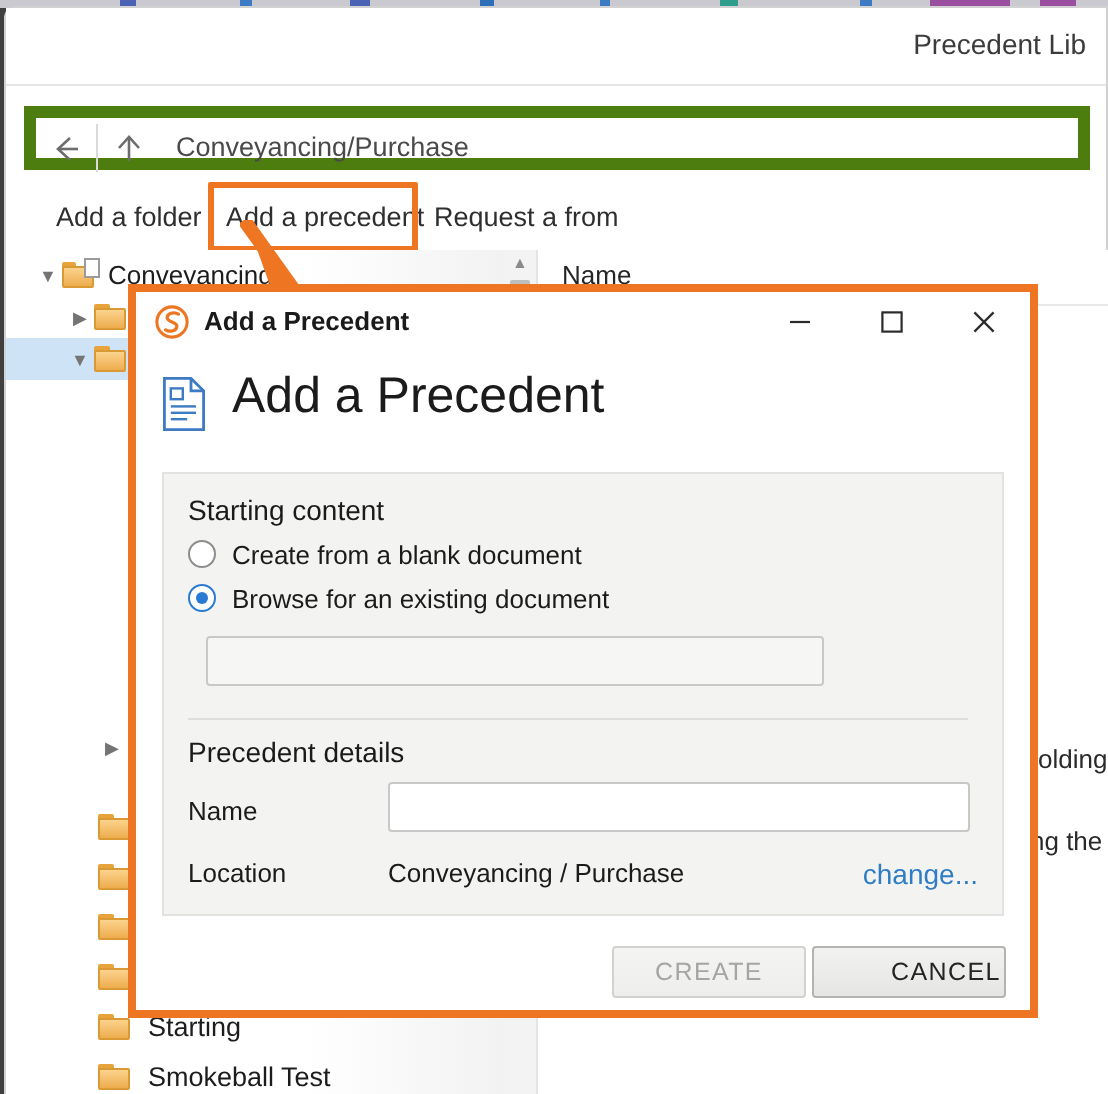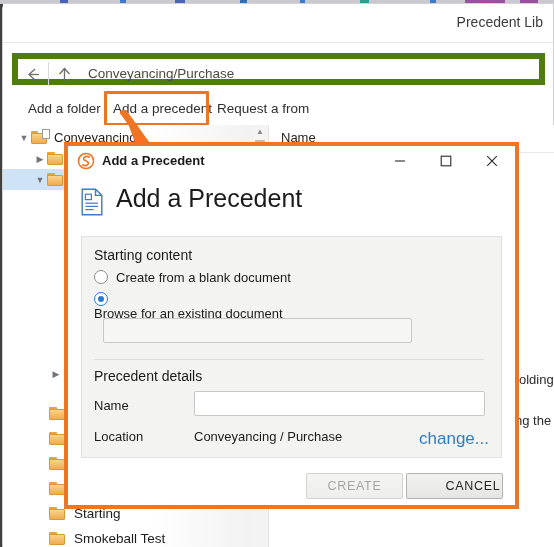--- a/index.html
+++ b/index.html
@@ -379,21 +379,21 @@
     font-size: 13px;
     color: #1b1b1b;
   }
   .field-value {
     position: absolute;
     font-size: 13px;
     color: #1b1b1b;
   }
   .link {
     position: absolute;
-    font-size: 17px;
+    font-size: 14px;
     color: #2f7dc4;
   }
   .footer-btn {
     position: absolute;
     top: 327px;
     width: 97px; height: 26px;
     background: linear-gradient(to bottom, #f2f2f0 0%, #e5e5e3 100%);
     border: 1px solid #b4b4b2;
     box-sizing: border-box;
     border-radius: 2px;
@@ -577,21 +577,21 @@
 
     <div class="panel">
 
       <div class="sec-title" style="left:12px;top:10px;">Starting content</div>
 
       <div class="radio-row" style="top:33px;">
         <span class="radio"></span>
         <span>Create from a blank document</span>
       </div>
 
-      <div class="radio-row" style="top:55px;flex-direction:column;">
+      <div class="radio-row" style="top:55px;">
         <span class="radio on"></span>
         <span>Browse for an existing document</span>
       </div>
 
       <input class="text-input" type="text" readonly="" style="left: 21px; top: 81px; width: 309px; height: 25px; padding: 0px 6px; font-family: &quot;Liberation Sans&quot;, sans-serif; font-size: 13px; color: rgb(27, 27, 27);" placeholder="">
 
 
       <div class="divider" style="left:12px;top:122px;width:390px;"></div>
 
       <div class="sec-title" style="left:12px;top:131px;">Precedent details</div>

